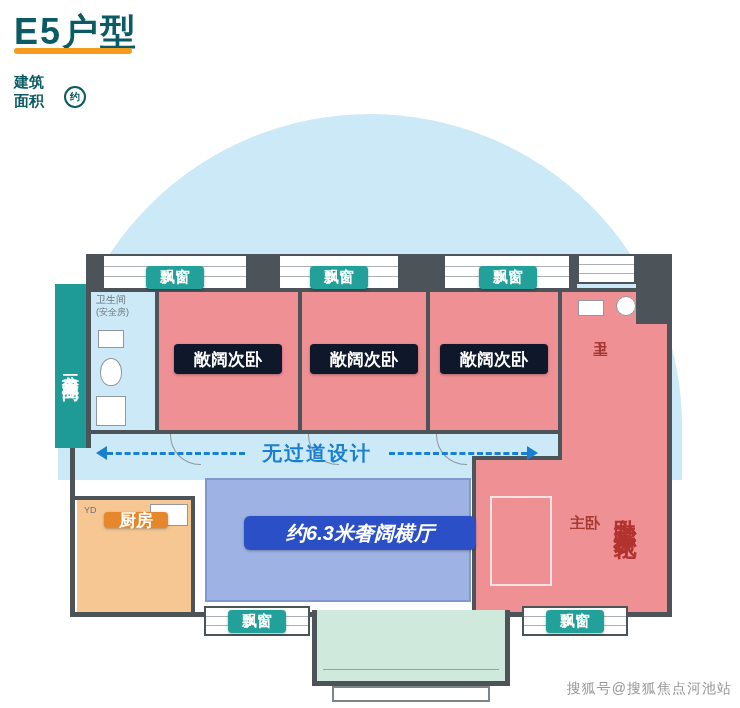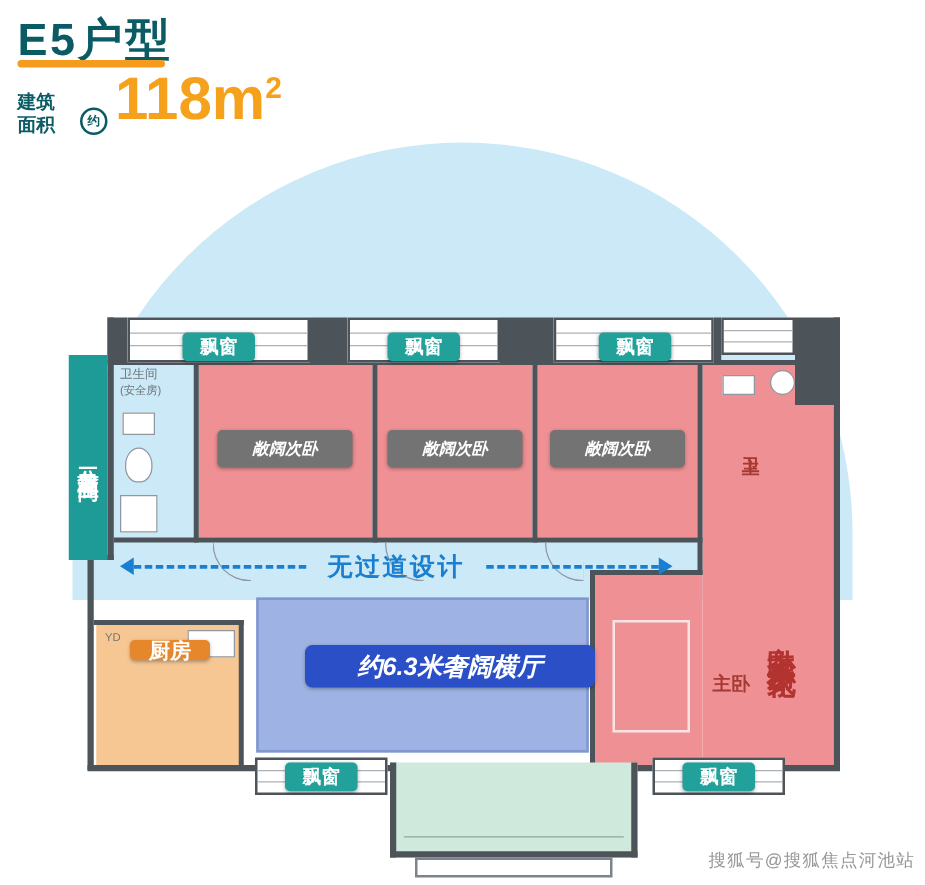--- a/index.html
+++ b/index.html
@@ -20,29 +20,29 @@
             color:#1778d0;letter-spacing:4px;z-index:1;}
   
   .wall{position:absolute;background:#4c5359;z-index:4;}
   .fill{position:absolute;z-index:1;}
   .win{position:absolute;background:#fff;border:2px solid #4c5359;box-sizing:border-box;z-index:5;}
   .win::before,.win::after{content:"";position:absolute;left:0;right:0;border-top:1.5px solid #abb1b7;}
   .win::before{top:32%}.win::after{top:64%}
   .badge{position:absolute;z-index:6;color:#fff;font-weight:700;display:flex;align-items:center;justify-content:center;
          border-radius:4px;box-shadow:0 1px 3px rgba(0,0,0,.3);white-space:nowrap;}
   .b-teal{background:#22a09a;font-size:15px;}
-  .b-red{background:#737373;font-size:13px;font-style:italic;}
+  .b-red{background:#0f172a;font-size:17px;}
   .b-blue{background:#2a4fc7;font-size:20px;border-radius:6px;}
   .b-orange{background:#e7872c;font-size:17px;}
   .vtext{writing-mode:vertical-rl;text-orientation:upright;}
   .strip{position:absolute;left:55px;top:284px;width:31px;height:164px;background:#1f9b97;color:#fff;z-index:6;
          display:flex;align-items:center;justify-content:center;font-size:17px;font-weight:700;letter-spacing:2px;}
   .master-strip{position:absolute;left:608px;top:402px;width:36px;height:214px;color:#b2332f;z-index:3;
                 display:flex;align-items:center;justify-content:center;font-size:23px;font-weight:800;letter-spacing:3px;}
-  .roomnote{position:absolute;color:#a43a32;font-weight:700;z-index:3;margin-top:24px;}
+  .roomnote{position:absolute;color:#a43a32;font-weight:700;z-index:3;}
   .tinytext{position:absolute;color:#6f7479;z-index:3;line-height:1.25;}
   
   .arrow{position:absolute;left:96px;top:440px;width:442px;height:26px;display:flex;align-items:center;z-index:6;}
   .ah{width:0;height:0;border-top:7px solid transparent;border-bottom:7px solid transparent;}
   .ah-l{border-right:11px solid #1a7fd0;}
   .ah-r{border-left:11px solid #1a7fd0;}
   .dash{flex:1;border-top:3px dashed #1a7fd0;height:0;}
   .arrow .label{font-size:20px;font-weight:800;color:#1a7fd0;margin:0 17px;letter-spacing:2px;white-space:nowrap;}
   
   .fix{position:absolute;border:1.5px solid #9097a0;background:#fff;box-sizing:border-box;z-index:3;}
@@ -61,21 +61,20 @@
 
 <div id="stage">
 
   <div class="h-title">E5户型</div>
   <div class="h-underline"></div>
   <div class="h-arealabel">
     <div>建筑</div>
     <div>面积</div>
   </div>
   <div class="h-approx">约</div>
-  <div class="h-area"><span>118m</span><sup>2</sup></div>
 
   <div class="dome"></div>
 
   <div class="fill" style="left:159px;top:292px;width:139px;height:138px;background:#ef9094;"></div>
   <div class="fill" style="left:302px;top:292px;width:124px;height:138px;background:#ef9094;"></div>
   <div class="fill" style="left:430px;top:292px;width:128px;height:138px;background:#ef9094;"></div>
   <div class="fill" style="left:562px;top:292px;width:105px;height:320px;background:#ef9094;"></div>
   <div class="fill" style="left:476px;top:460px;width:86px;height:152px;background:#ef9094;"></div>
   <div class="fill" style="left:205px;top:478px;width:266px;height:124px;background:#9eb3e3;border:2px solid #8098cf;box-sizing:border-box;"></div>
   <div class="fill" style="left:77px;top:500px;width:116px;height:112px;background:#f7c793;"></div>

